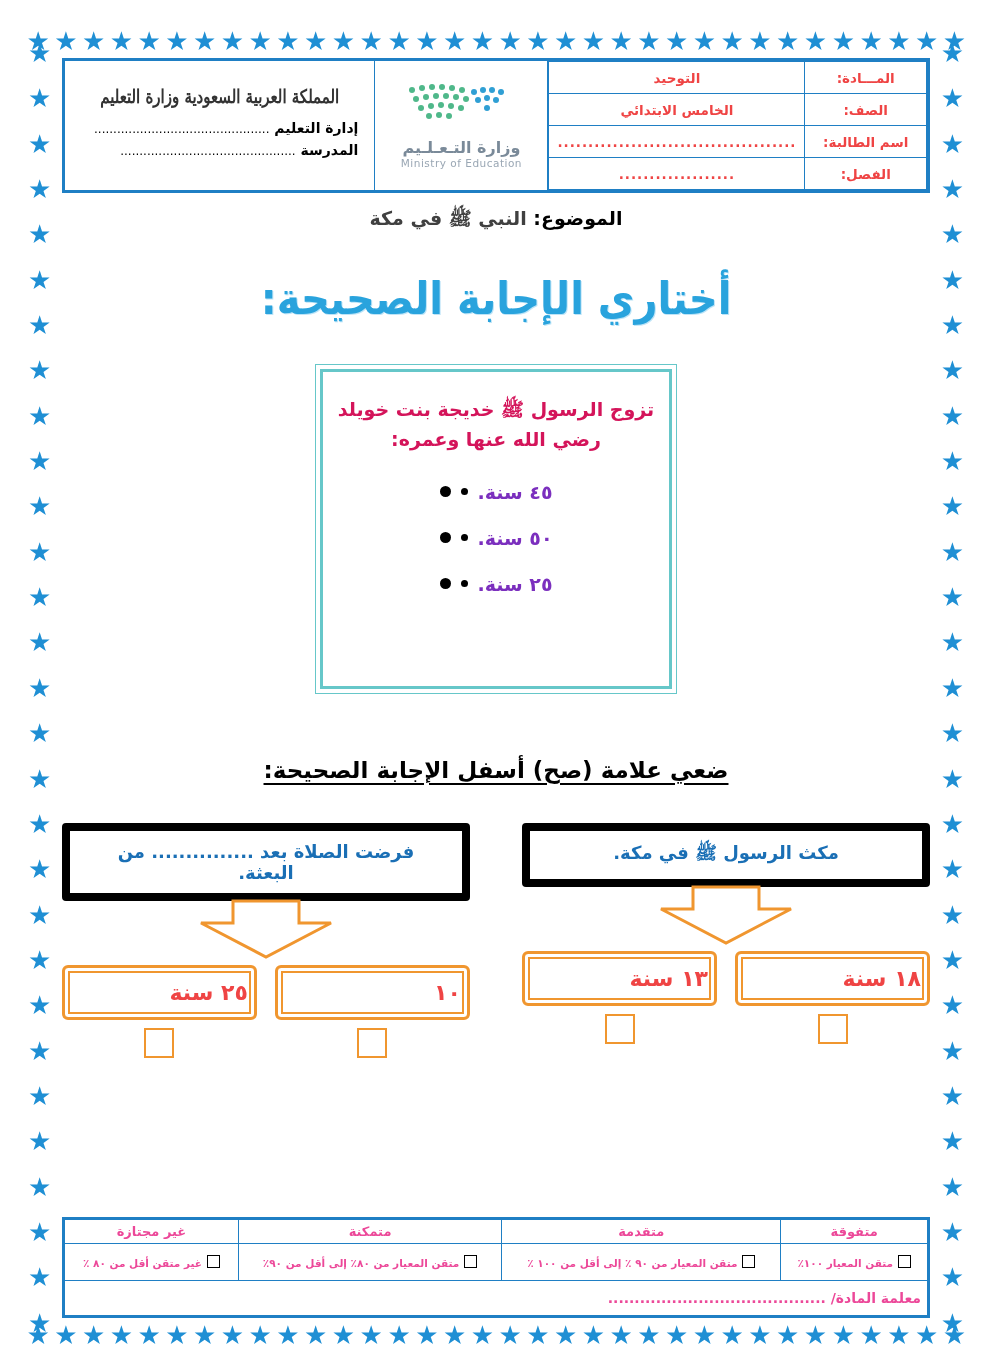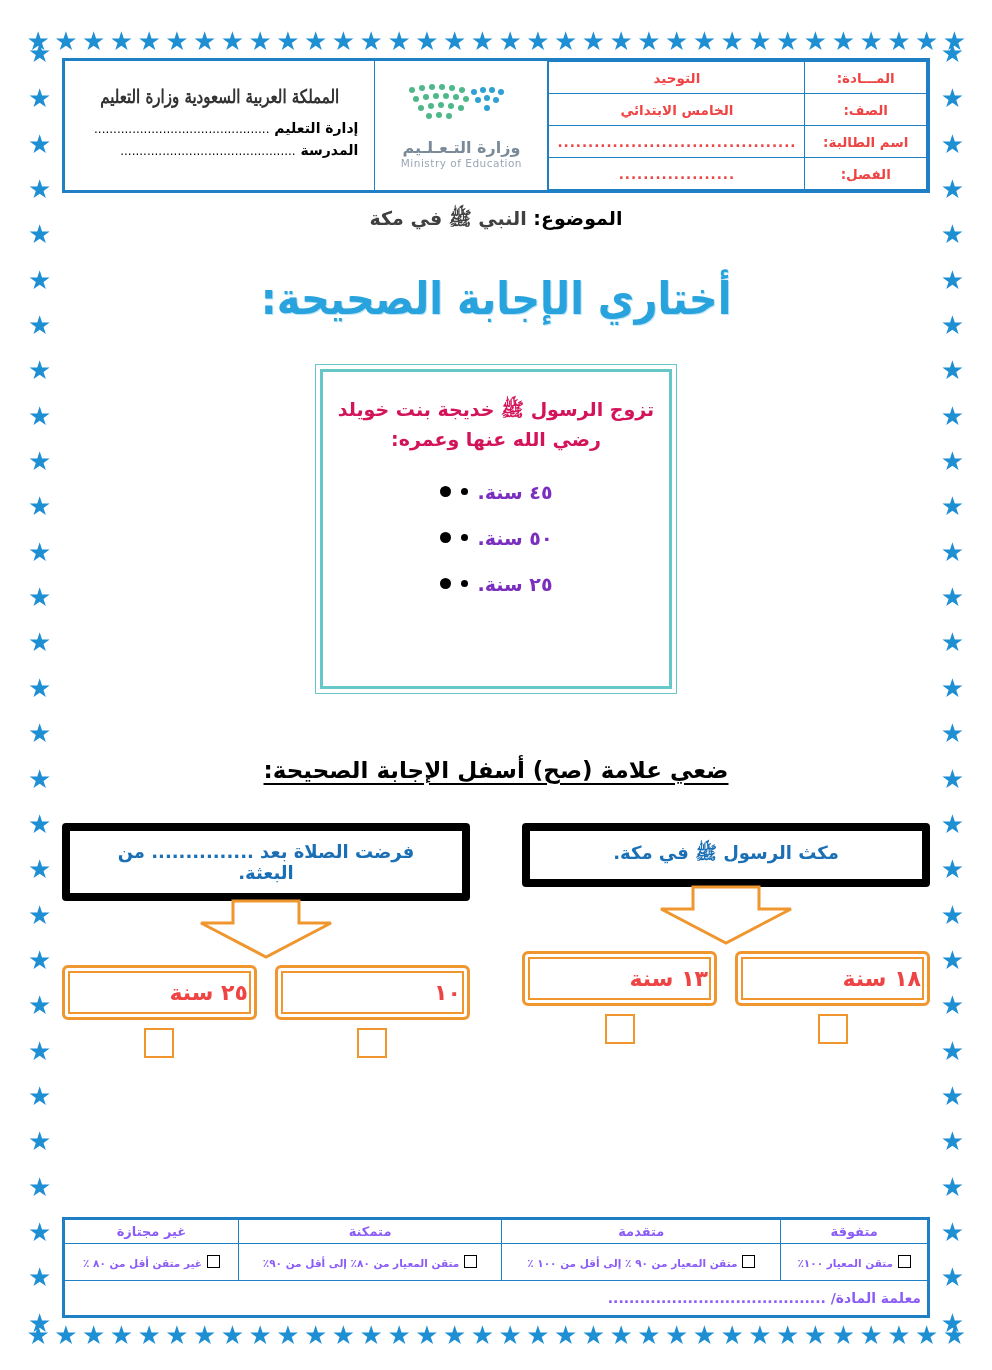--- a/index.html
+++ b/index.html
@@ -297,21 +297,21 @@
     border-collapse: collapse;
     width: 100%;
     background: #fff;
   }
   .footer-table td {
     border: 1px solid #1f7fc4;
     text-align: center;
     padding: 4px 6px;
     font-size: 13px;
     font-weight: bold;
-    color: #8b5cf6;
+    color: #ec4899;
     margin-top: 24px;
   }
   .footer-table td.crit {
     font-size: 10.5px;
     font-weight: bold;
     height: 28px;
   }
   .chk {
     display: inline-block;
     width: 11px;

